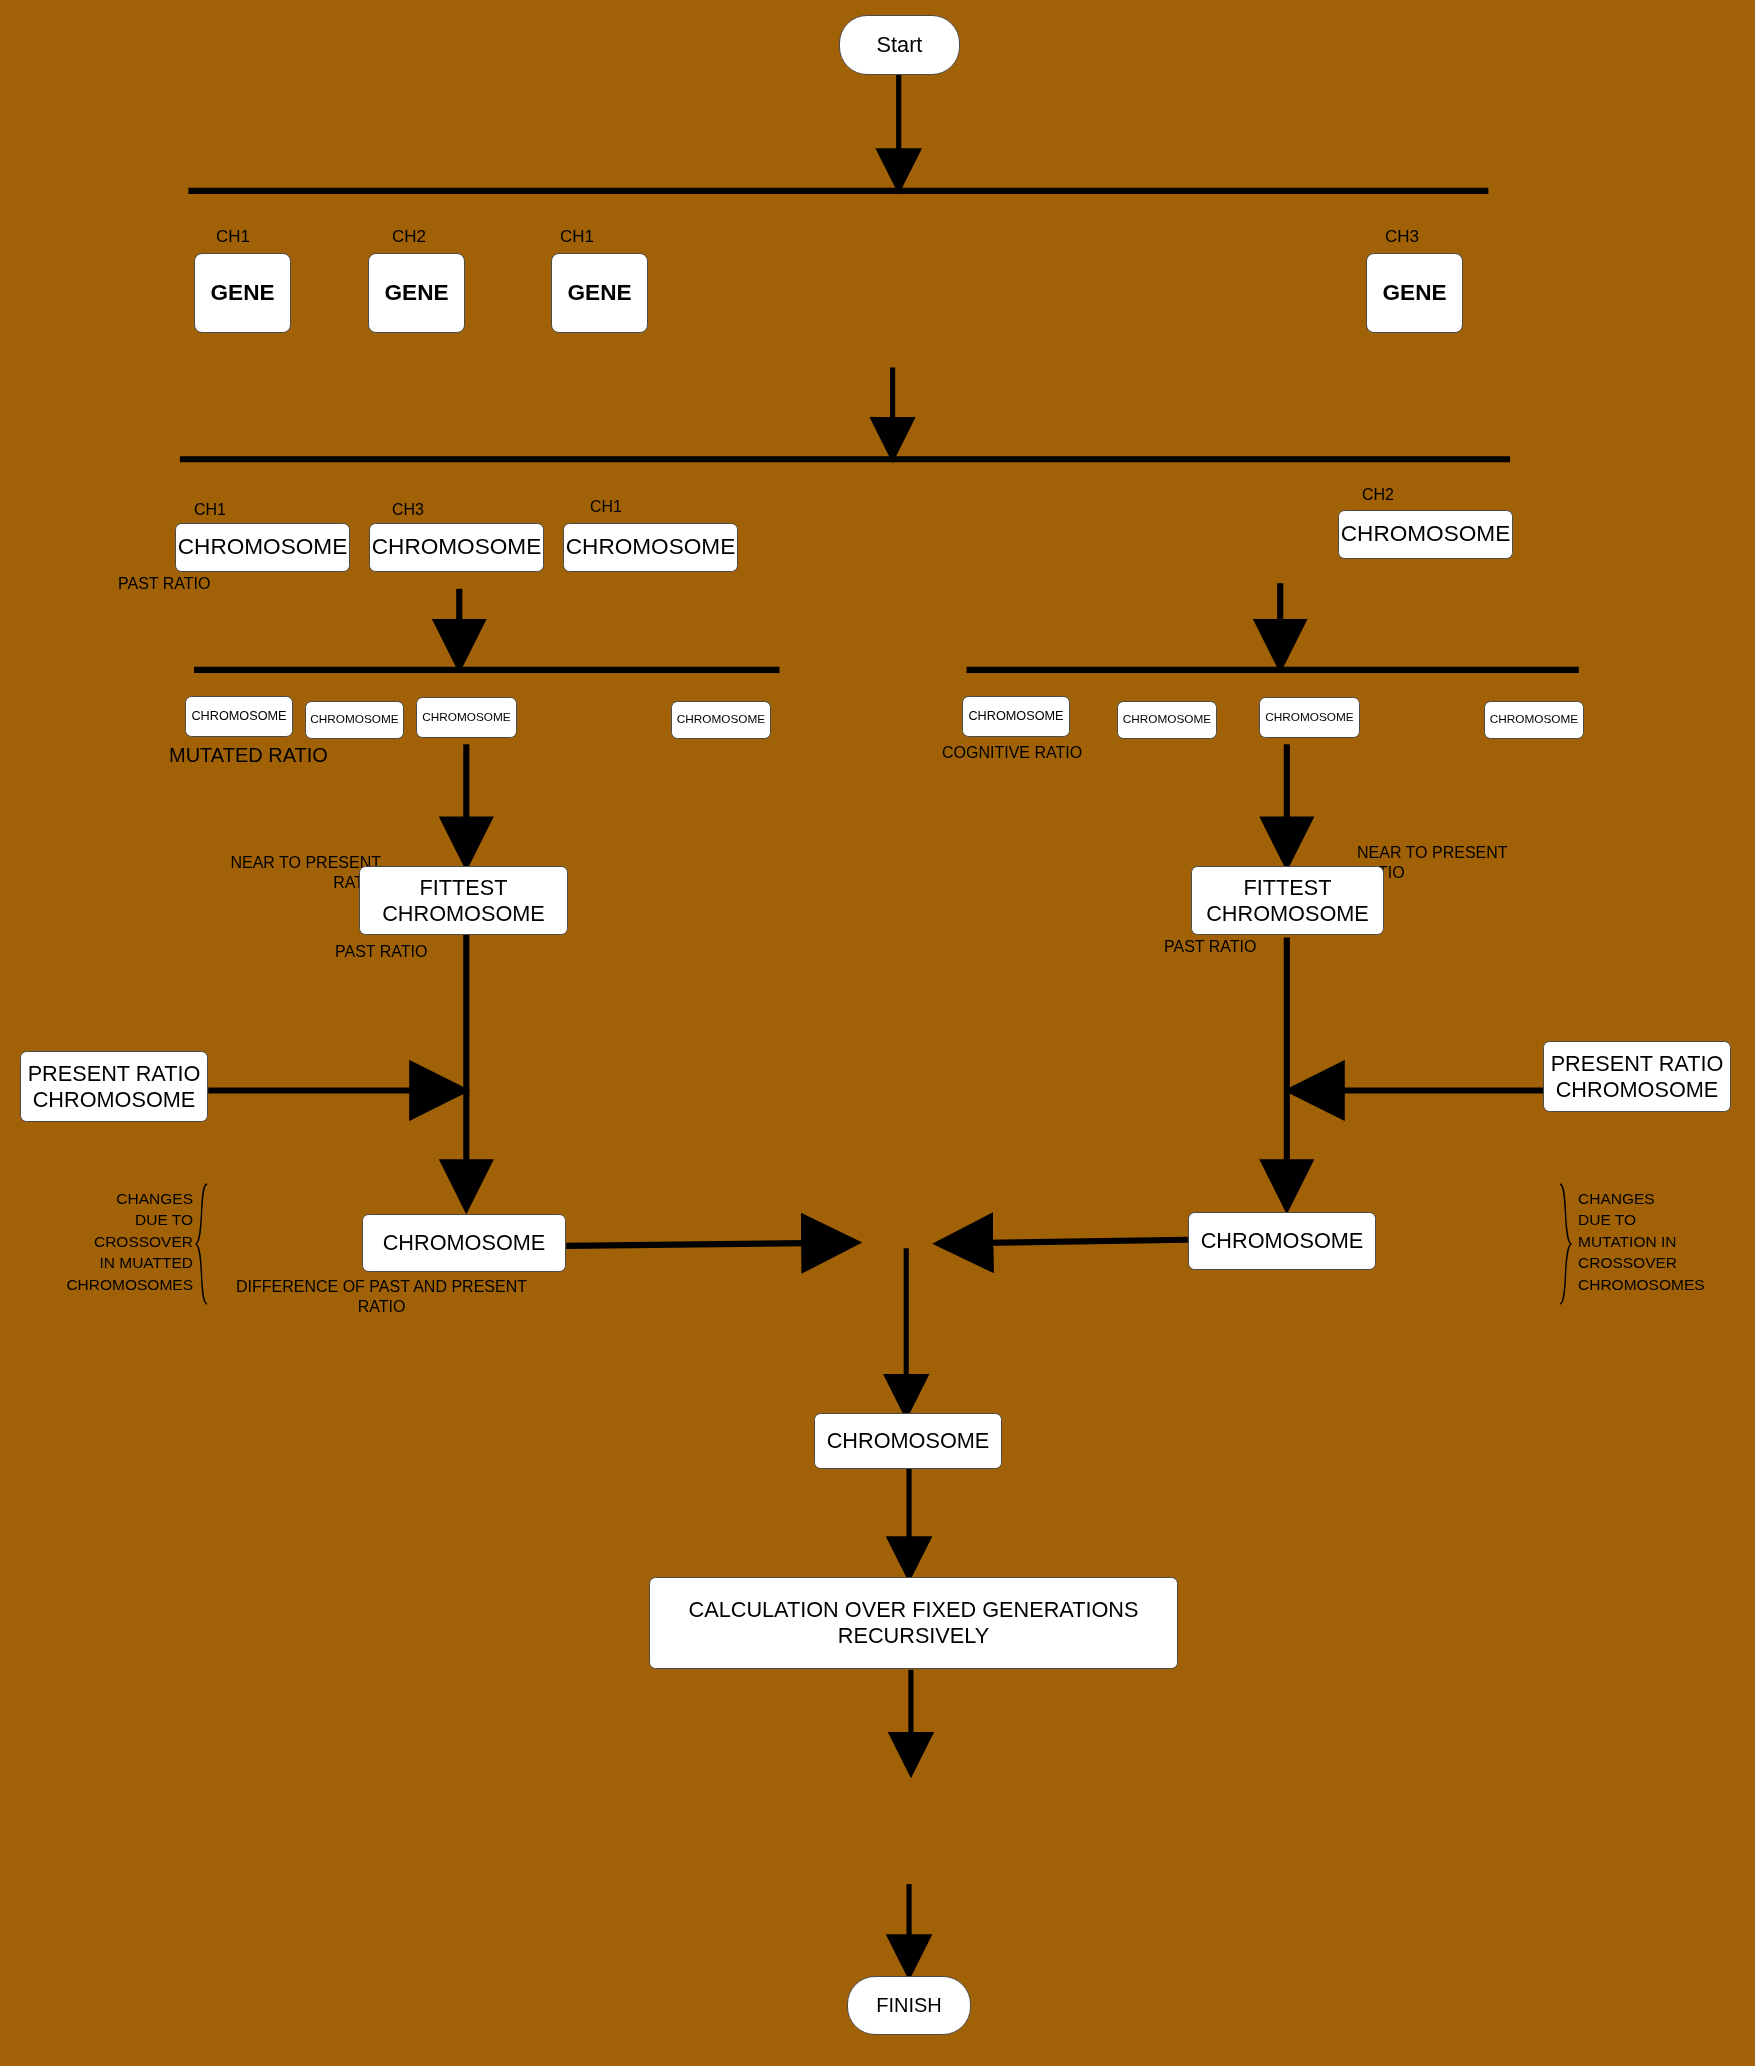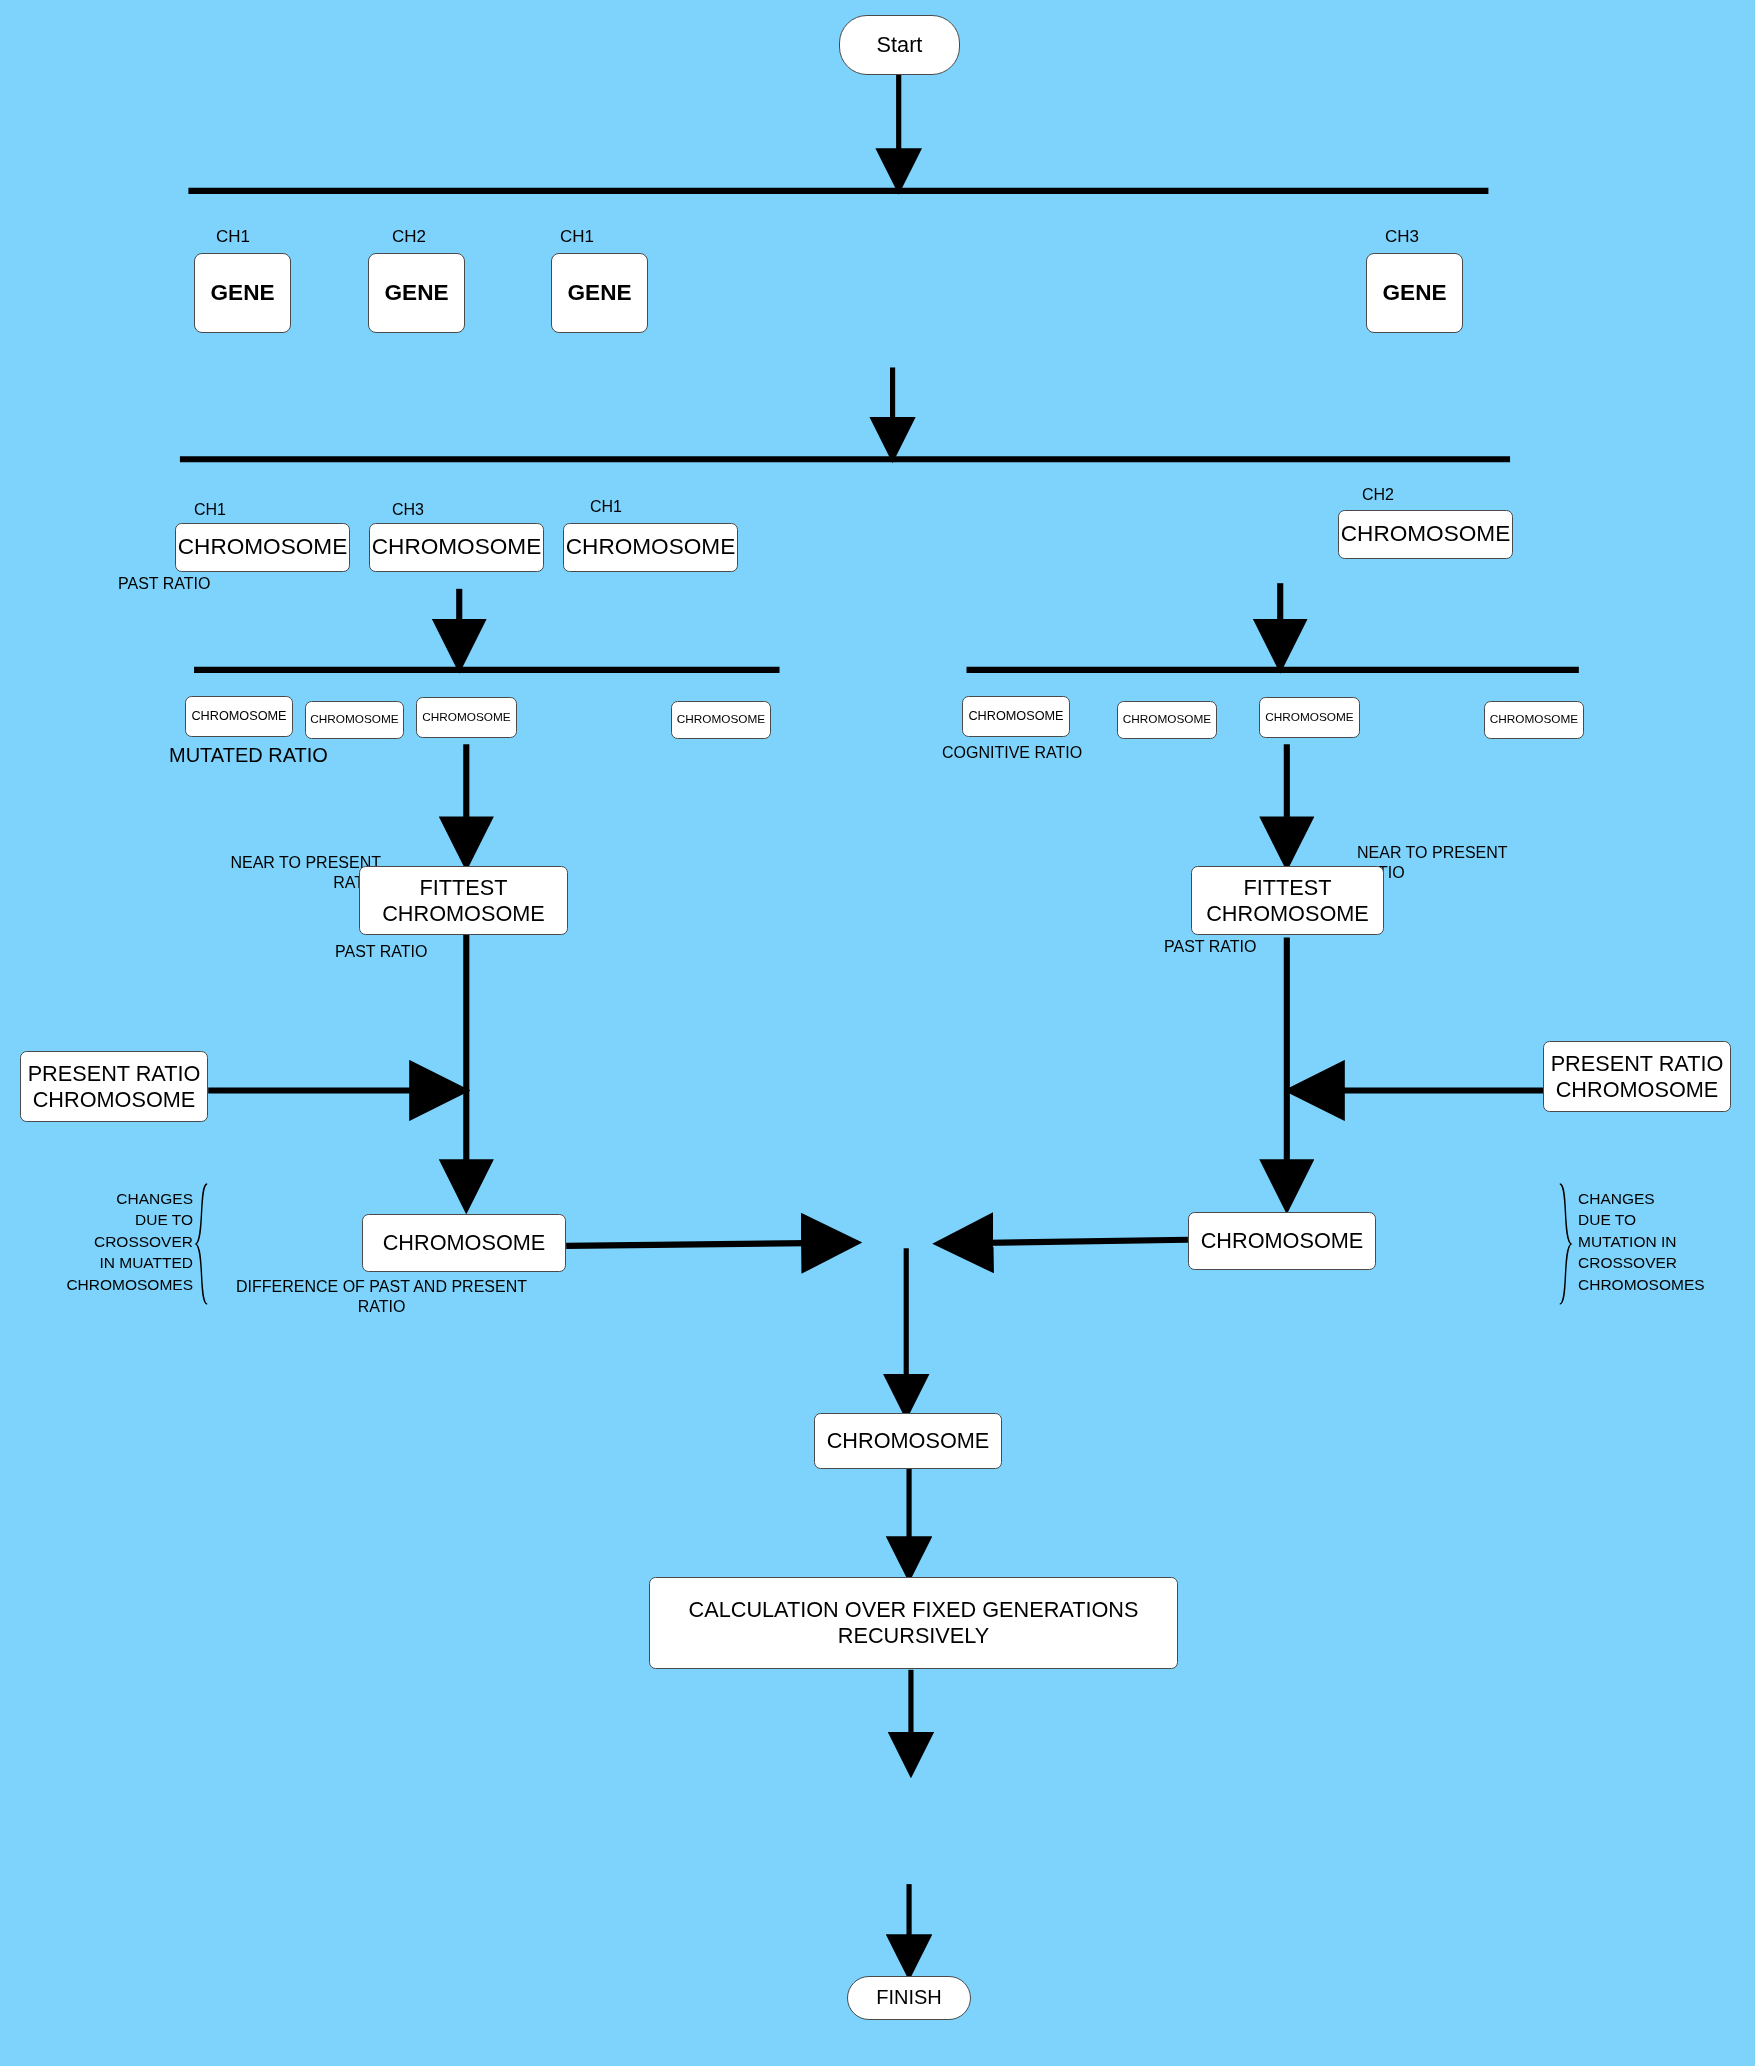--- a/index.html
+++ b/index.html
@@ -9,21 +9,21 @@
     background: #ffffff;
   }
   body {
     font-family: "Liberation Sans", sans-serif;
     color: #000000;
   }
   #canvas {
     position: relative;
     width: 1755px;
     height: 2066px;
-    background: #7dd3fc;
+    background: #a16207;
     overflow: hidden;
   }
   #wires {
     position: absolute;
     left: 0;
     top: 0;
     width: 1755px;
     height: 2066px;
     pointer-events: none;
   }
@@ -169,16 +169,16 @@
   <div class="label left-al" style="left:1578px; top:1188px; width:155px; font-size:15.5px; line-height:1.38;">CHANGES<br>DUE TO<br>MUTATION IN<br>CROSSOVER<br>CHROMOSOMES</div>
   <svg style="position:absolute; left:1555px; top:1183px; width:19px; height:122px;" viewBox="0 0 40 260" xmlns="http://www.w3.org/2000/svg">
     <path d="M10,2 C28,2 16,120 34,130 C16,140 28,258 10,258" fill="none" stroke="#000000" stroke-width="3"></path>
   </svg>
 
   <div class="node rounded-sm" style="left:814px; top:1413px; width:188px; height:56px; font-size:21.7px;">CHROMOSOME</div>
 
   <div class="node rounded-sm" style="left:649px; top:1577px; width:529px; height:92px; font-size:21.7px;">CALCULATION OVER FIXED GENERATIONS<br>RECURSIVELY</div>
 
 
-  <div class="node terminator" style="left:847px; top:1976px; width:124px; height:44px; font-size:20px;">FINISH</div>
+  <div class="node terminator" style="left:847px; top:1976px; width:124px; height:59px; font-size:20px;">FINISH</div>
 
 </div>
 
 
 </body></html>

